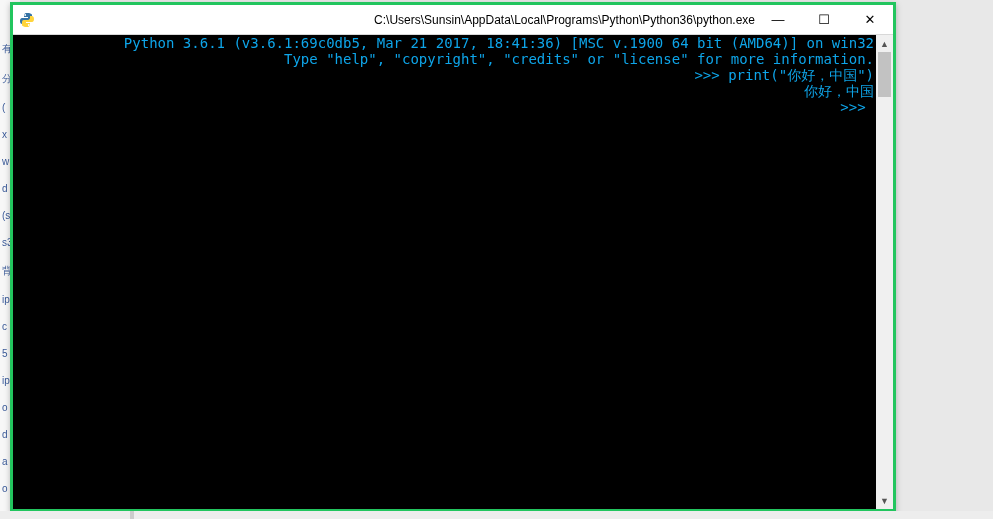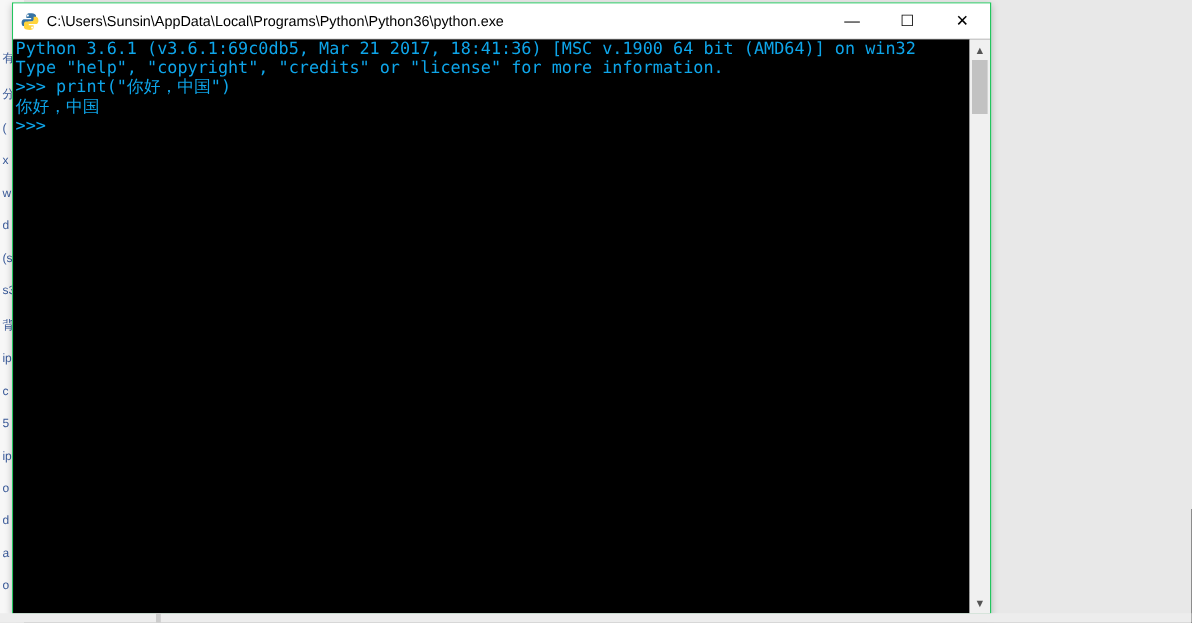--- a/index.html
+++ b/index.html
@@ -25,27 +25,28 @@
     font-size: 10px;
     color: #3a5a99;
     padding: 2px 2px 14px 2px;
     white-space: nowrap;
     overflow: hidden;
   }
   .window {
     position: absolute;
     left: 10px;
     top: 2px;
-    width: 816px;
+    width: 886px;
     height: 510px;
     background: #fff;
-    border: 1px solid #22c55e;
+    border: 3px solid #22c55e;
     box-shadow: 0 2px 6px rgba(0,0,0,.25);
     display: flex;
     flex-direction: column;
+    text-align: right;
   }
   .titlebar {
     height: 30px;
     background: #ffffff;
     display: flex;
     align-items: center;
     padding-left: 6px;
     border-bottom: 1px solid #d8d8d8;
     user-select: none;
   }

